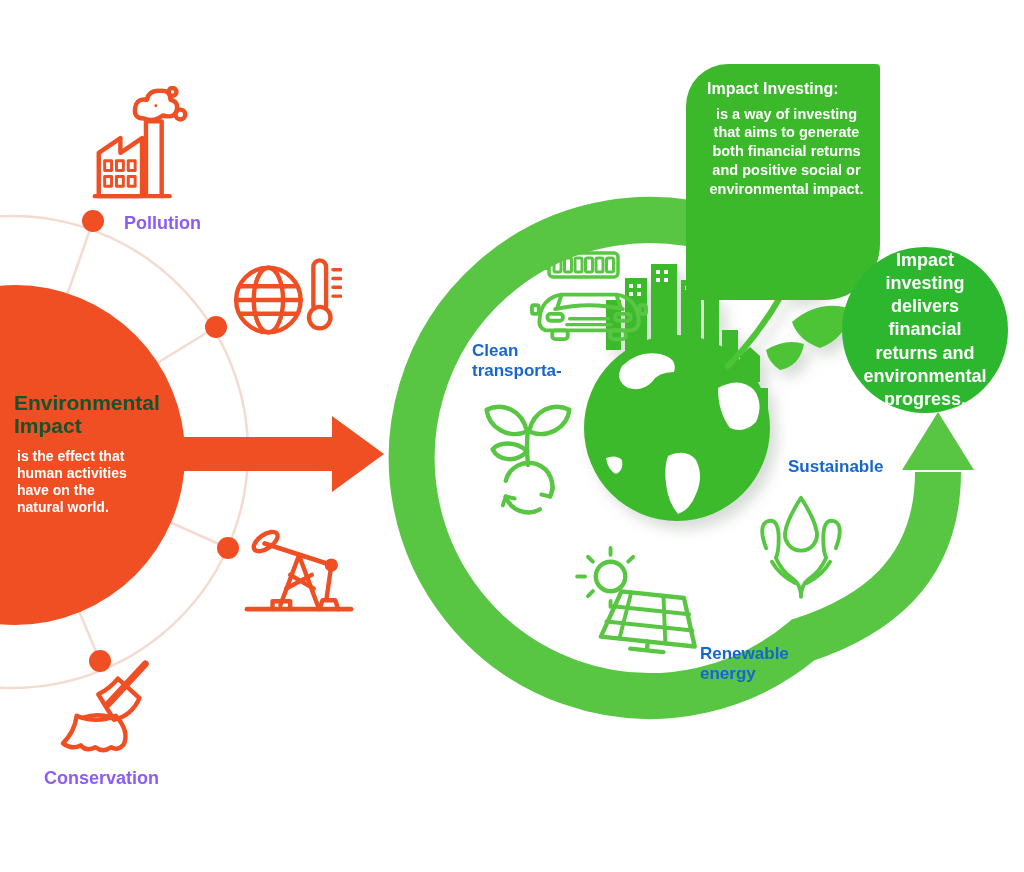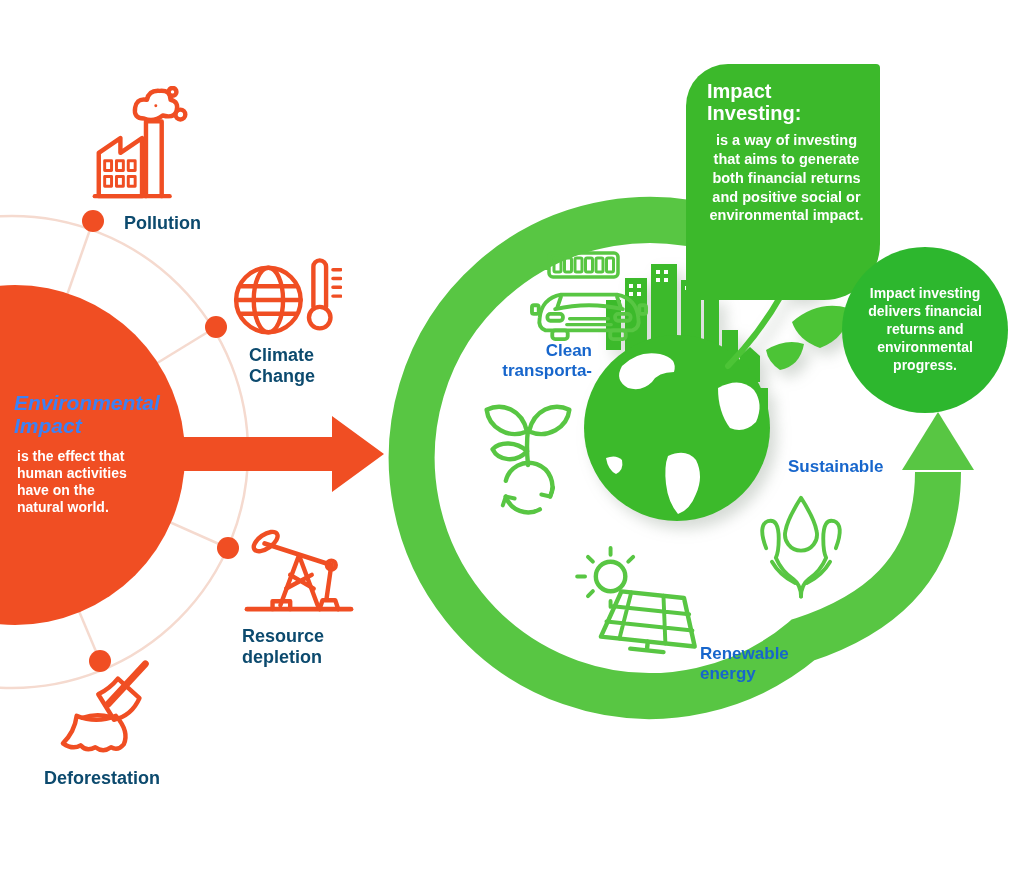--- a/index.html
+++ b/index.html
@@ -3,41 +3,41 @@
 <meta charset="utf-8">
 <style>
   html,body{margin:0;padding:0;background:#fff;}
   .canvas{position:relative;width:1024px;height:872px;background:#ffffff;overflow:hidden;
           font-family:"Liberation Sans",sans-serif;}
   .abs{position:absolute;}
   svg{display:block;}
   .bg-svg{left:0;top:0;z-index:1;}
   .icon{z-index:3;}
   
-  .env-heading{left:14px;top:392px;width:172px;color:#3b82f6;font-size:21px;font-weight:bold;
-               line-height:1.08;z-index:4;font-style:italic;}
+  .env-heading{left:14px;top:392px;width:172px;color:#14532d;font-size:21px;font-weight:bold;
+               line-height:1.08;z-index:4;}
   .env-desc{left:17px;top:448px;width:112px;color:#fff;font-size:14px;font-weight:600;
             line-height:1.22;z-index:4;}
-  .factor-label{color:#0c4a6e;font-weight:bold;font-size:18px;line-height:1.15;z-index:4;}
+  .factor-label{color:#8b5cf6;font-weight:bold;font-size:18px;line-height:1.15;z-index:4;}
   .lbl-pollution{left:124px;top:213px;white-space:nowrap;}
   .lbl-climate{left:249px;top:345px;width:92px;}
   .lbl-resource{left:242px;top:626px;width:100px;}
   .lbl-deforestation{left:44px;top:768px;white-space:nowrap;}
   
   .bubble{left:686px;top:64px;width:194px;height:236px;background:#3CB92B;
           border-radius:42px 4px 56px 4px;z-index:5;box-sizing:border-box;
           padding:16px 14px 0 21px;color:#fff;}
-  .bubble-title{font-size:20px;font-weight:bold;line-height:1.1;margin-bottom:7px;}
+  .bubble-title{font-size:16px;font-weight:bold;line-height:1.1;margin-bottom:7px;}
   .bubble-body{font-size:14.5px;font-weight:bold;line-height:1.3;text-align:center;}
   .badge{left:842px;top:247px;width:166px;height:166px;border-radius:50%;background:#2DB72E;
          z-index:5;display:flex;align-items:center;justify-content:flex-end;text-align:center;
-         color:#fff;font-size:14px;font-weight:bold;line-height:1.28;box-sizing:border-box;
+         color:#fff;font-size:18px;font-weight:bold;line-height:1.28;box-sizing:border-box;
          padding:0 13px;}
   .cat-label{color:#1766CC;font-weight:bold;font-size:17px;line-height:1.2;z-index:4;}
-  .lbl-clean{left:472px;top:341px;width:120px;text-align:right;}
+  .lbl-clean{left:472px;top:341px;width:120px;text-align:left;}
   .lbl-sustainable{left:448px;top:524px;width:155px;text-align:center;}
   .lbl-renewable{left:700px;top:644px;width:115px;}
   .lbl-conservation{left:788px;top:457px;white-space:nowrap;}
   .earth-wrap{left:570px;top:238px;z-index:2;filter:drop-shadow(7px 8px 7px rgba(90,110,90,.25));}
 </style>
 </head>
 <body>
 
 <div class="canvas">
 
@@ -97,46 +97,44 @@
       <circle cx="38" cy="45" r="33"></circle>
       <ellipse cx="38" cy="45" rx="15" ry="33"></ellipse>
       <path d="M9 31 H67 M5 45 H71 M9 59 H67"></path>
       <path d="M84 52 V11 a6.5 6.5 0 0 1 13 0 V52"></path>
       <circle cx="90.5" cy="63" r="11"></circle>
       <g stroke-width="3.5">
           <path d="M104 14 h8 M104 23 h8 M104 32 h8 M104 41 h8"></path>
         </g>
     </svg>
   </div>
-  <div class="abs factor-label lbl-climate">Climate Change</div>
 
   <div class="abs icon" style="left:240px;top:518px;">
     <svg width="118" height="98" viewBox="0 0 118 100" fill="none" stroke="#F04E23" stroke-width="4.5" stroke-linecap="round" stroke-linejoin="round">
       <path d="M6 93 H112" stroke-width="5"></path>
       <path d="M32 93 V85 H50 V93"></path>
       <path d="M80 93 l3 -9 h13 l3 9"></path>
       <path d="M40 89 L59 38 L78 89"></path>
       <path d="M46 72 L72 58 M50 58 L74 72"></path>
       <path d="M24 26 L92 48" stroke-width="5"></path>
       <circle cx="92" cy="48" r="4.5"></circle>
       <path d="M92 48 L87 83"></path>
       <ellipse cx="25" cy="24" rx="14" ry="7" transform="rotate(-35 25 24)"></ellipse>
     </svg>
   </div>
-  <div class="abs factor-label lbl-resource">Resource depletion</div>
 
   <div class="abs icon" style="left:52px;top:655px;">
     <svg width="120" height="106" viewBox="0 0 120 108" fill="none" stroke="#F04E23" stroke-width="4.5" stroke-linecap="round" stroke-linejoin="round">
       <path d="M94 9 L56 50" stroke-width="7"></path>
       <path d="M46 40 Q58 34 66 24 L88 44 Q80 62 62 66 Z"></path>
       <path d="M24 62 Q22 78 10 90 Q20 97 28 92 Q34 99 43 94 Q51 100 59 94 Q66 98 72 91 Q78 78 64 62 Q44 70 24 62 Z"></path>
       <path d="M30 64 Q44 59 58 63"></path>
     </svg>
   </div>
-  <div class="abs factor-label lbl-deforestation">Deforestation</div>
+  <div class="abs factor-label lbl-deforestation">Conservation</div>
 
   <div class="abs bubble">
     <div class="bubble-title">Impact Investing:</div>
     <div class="bubble-body">is a way of investing that aims to generate both financial returns and positive social or environmental impact.</div>
   </div>
 
   <div class="abs badge">
     <span>Impact investing delivers financial returns and environmental progress.</span>
   </div>
 

